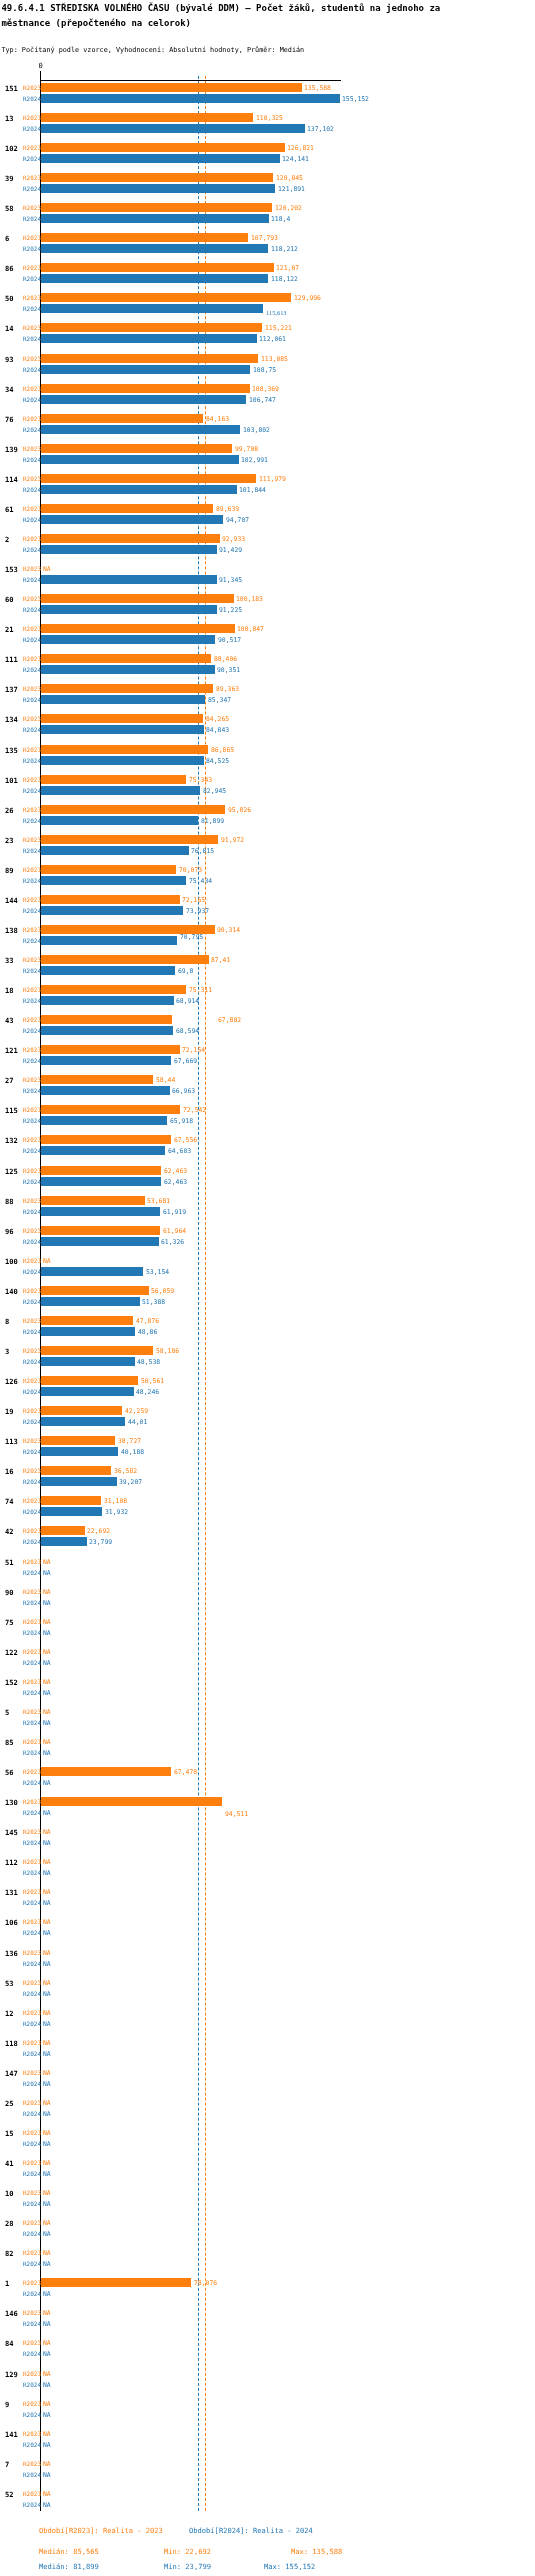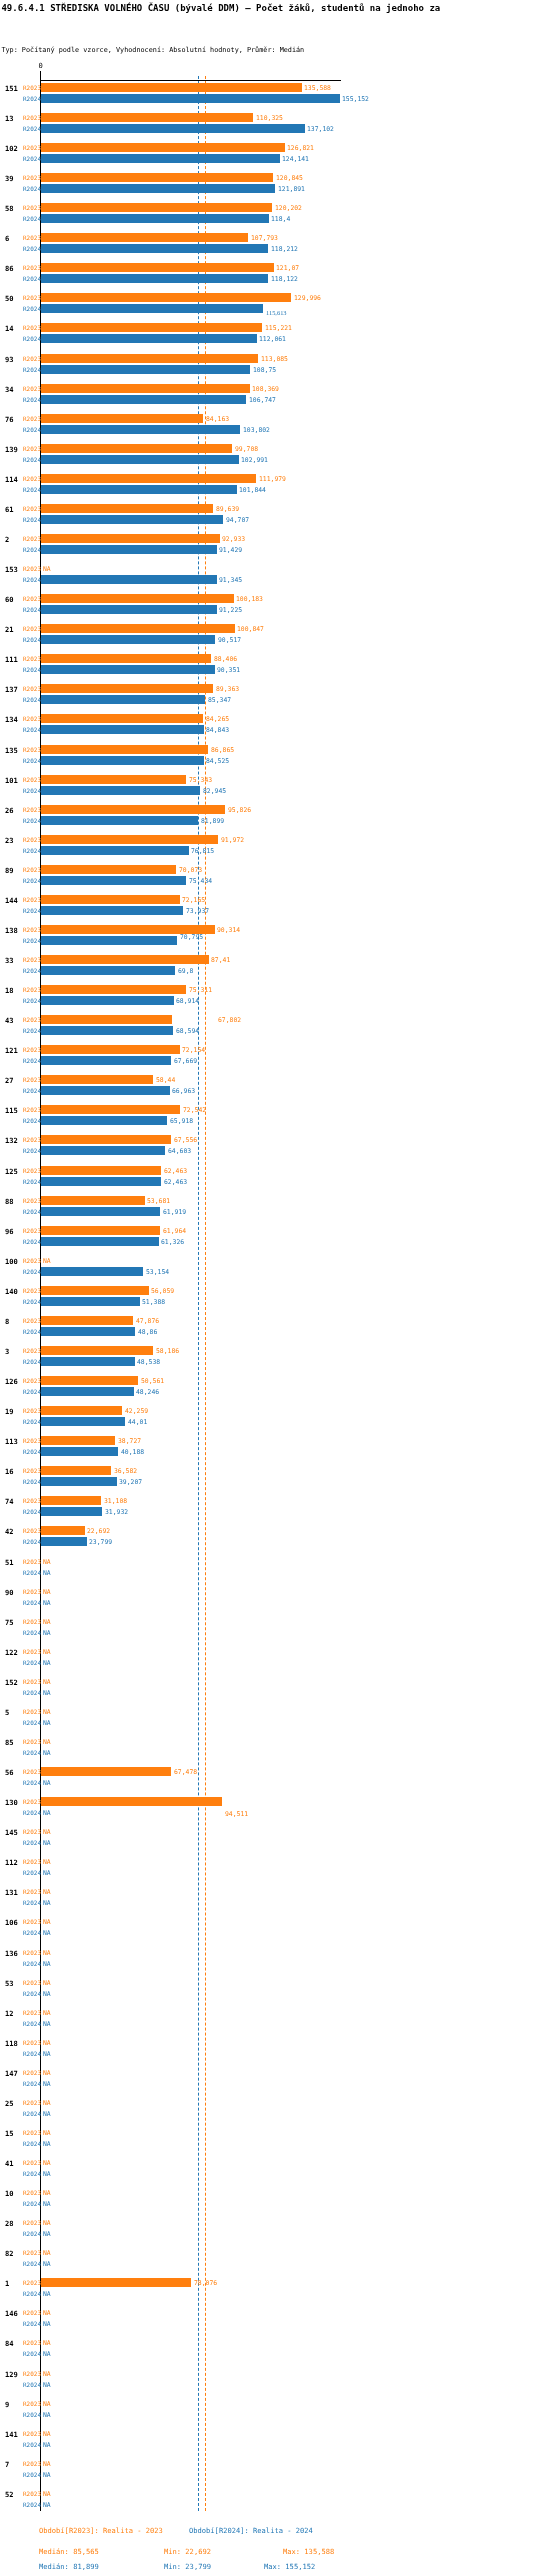--- a/index.html
+++ b/index.html
@@ -22,20 +22,21 @@
   .c23{color:#ff7f0e;}
   .c24{color:#2277b5;}
 </style>
 </head>
 <body>
 
 <div>
 
   <div class="title">
     <div>49.6.4.1 STŘEDISKA VOLNÉHO ČASU (bývalé DDM) – Počet žáků, studentů na jednoho za</div>
+    <div>městnance (přepočteného na celorok)</div>
   </div>
 
   <div class="subtitle">Typ: Počítaný podle vzorce, Vyhodnocení: Absolutní hodnoty, Průměr: Medián</div>
 
   <div class="zero">0</div>
   <div class="axis-h"></div>
   <div class="axis-v"></div>
 
   <div class="median" id="median-2024" style="left: 198px; border-left-color: rgb(34, 119, 181);"></div>
   <div class="median" id="median-2023" style="left: 205px; border-left-color: rgb(255, 127, 14);"></div>
@@ -708,21 +709,21 @@
         <div class="val c24" style="left: 43px; top: 12px;">NA</div>
       </div>
     </div>
 
   <div>
     <div class="lg c23" style="left:39px;top:2526px;">Období[R2023]: Realita - 2023</div>
     <div class="lg c24" style="left:189px;top:2526px;">Období[R2024]: Realita - 2024</div>
 
     <div class="lg c23" style="left:39px;top:2547px;">Medián: 85,565</div>
     <div class="lg c23" style="left:164px;top:2547px;">Min: 22,692</div>
-    <div class="lg c23" style="left:256px;top:2547px;padding-left:27px;">Max: 135,588</div>
+    <div class="lg c23" style="left:264px;top:2547px;padding-left:27px;">Max: 135,588</div>
 
     <div class="lg c24" style="left:39px;top:2562px;">Medián: 81,899</div>
     <div class="lg c24" style="left:164px;top:2562px;">Min: 23,799</div>
     <div class="lg c24" style="left:264px;top:2562px;">Max: 155,152</div>
   </div>
 
 </div>
 
 
 </body></html>

